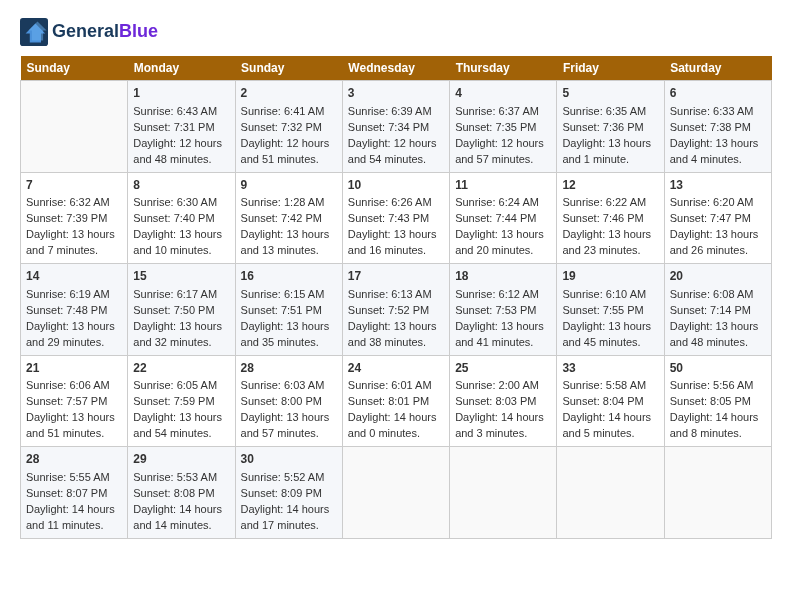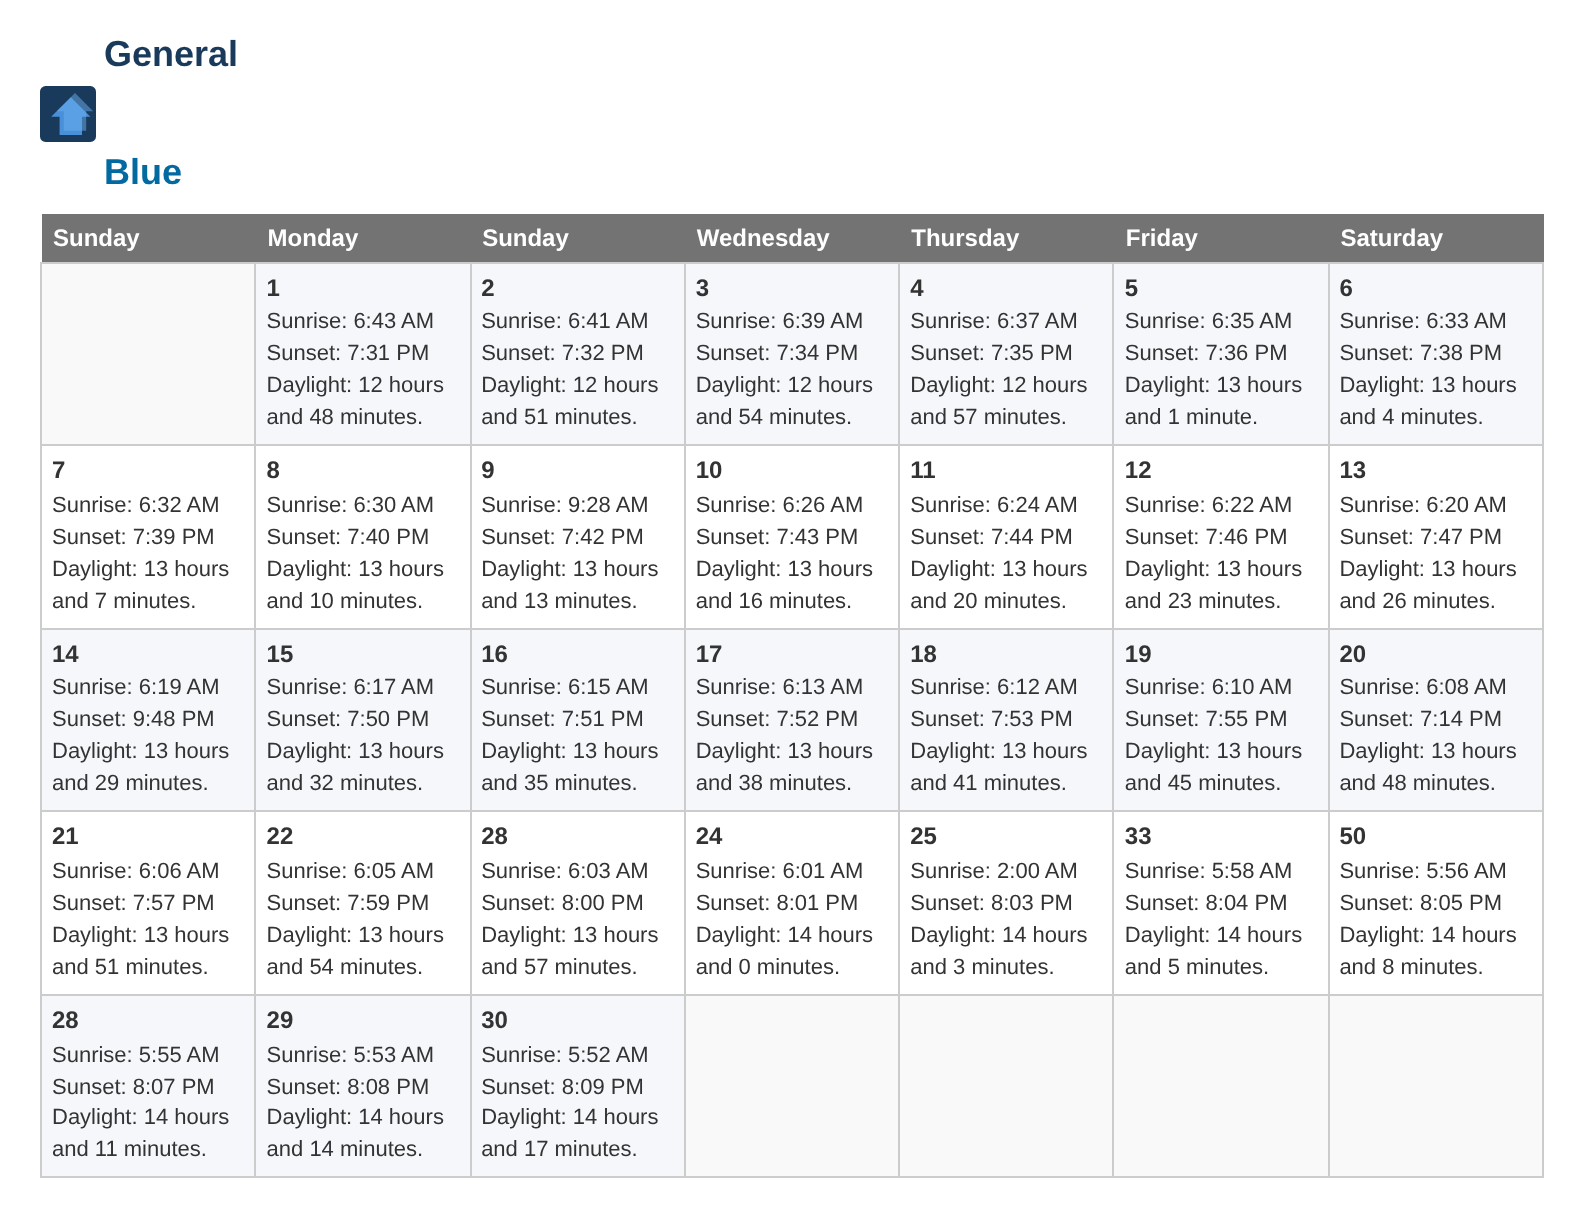--- a/index.html
+++ b/index.html
@@ -45,21 +45,21 @@
     .subtitle {
       font-size: 16px;
       color: #555;
     }
     table {
       width: 100%;
       border-collapse: collapse;
       font-size: 10.5px;
     }
     thead tr th {
-      background-color: #737373;
+      background-color: #a16207;
       color: #fff;
       font-weight: bold;
       text-align: left;
       padding: 5px 6px;
       font-size: 12px;
     }
     tbody tr td {
       border: 1px solid #ccc;
       vertical-align: top;
       padding: 4px 5px;
@@ -93,23 +93,23 @@
 <body>
 
 <div class="container">
   <div class="header-area">
     <div class="logo">
       <svg class="logo-icon" viewBox="0 0 40 40">
         <rect x="0" y="0" width="40" height="40" rx="4" fill="#1a3a5c"></rect>
         <polygon points="22,8 36,22 30,22 30,35 14,35 14,22 8,22" fill="#4a90d9"></polygon>
         <polygon points="25,5 38,18 33,18 33,32 17,32 17,18 12,18" fill="#6ab0f0" opacity="0.5"></polygon>
       </svg>
-      <div style="display:flex;flex-direction:column;gap:39px;">
+      <div style="display:flex;flex-direction:row;">
         <span class="logo-text">General</span>
-        <span class="logo-text" style="color:#0369a1;">Blue</span>
+        <span class="logo-text" style="color:#6d28d9;">Blue</span>
       </div>
     </div>
     <div class="title-area">
       <div class="month-title"></div>
       <div class="subtitle"></div>
     </div>
   </div>
 
   <table>
     <thead>
@@ -179,21 +179,21 @@
           </td>
           <td>
             <span class="day-num">8</span>
             <div class="cell-content">Sunrise: 6:30 AM
 Sunset: 7:40 PM
 Daylight: 13 hours
 and 10 minutes.</div>
           </td>
           <td>
             <span class="day-num">9</span>
-            <div class="cell-content">Sunrise: 9:28 AM
+            <div class="cell-content">Sunrise: 1:28 AM
 Sunset: 7:42 PM
 Daylight: 13 hours
 and 13 minutes.</div>
           </td>
           <td>
             <span class="day-num">10</span>
             <div class="cell-content">Sunrise: 6:26 AM
 Sunset: 7:43 PM
 Daylight: 13 hours
 and 16 minutes.</div>
@@ -217,21 +217,21 @@
             <div class="cell-content">Sunrise: 6:20 AM
 Sunset: 7:47 PM
 Daylight: 13 hours
 and 26 minutes.</div>
           </td>
         </tr>
         <tr>
           <td>
             <span class="day-num">14</span>
             <div class="cell-content">Sunrise: 6:19 AM
-Sunset: 9:48 PM
+Sunset: 7:48 PM
 Daylight: 13 hours
 and 29 minutes.</div>
           </td>
           <td>
             <span class="day-num">15</span>
             <div class="cell-content">Sunrise: 6:17 AM
 Sunset: 7:50 PM
 Daylight: 13 hours
 and 32 minutes.</div>
           </td>

